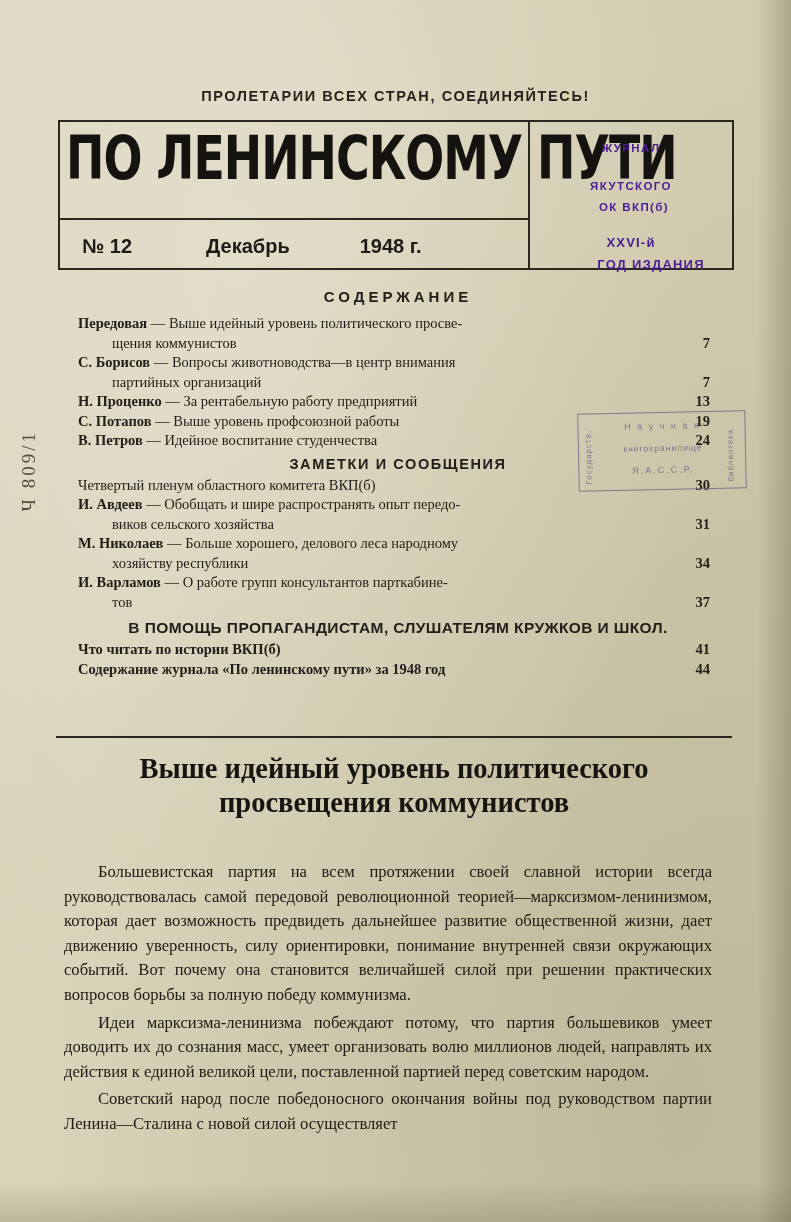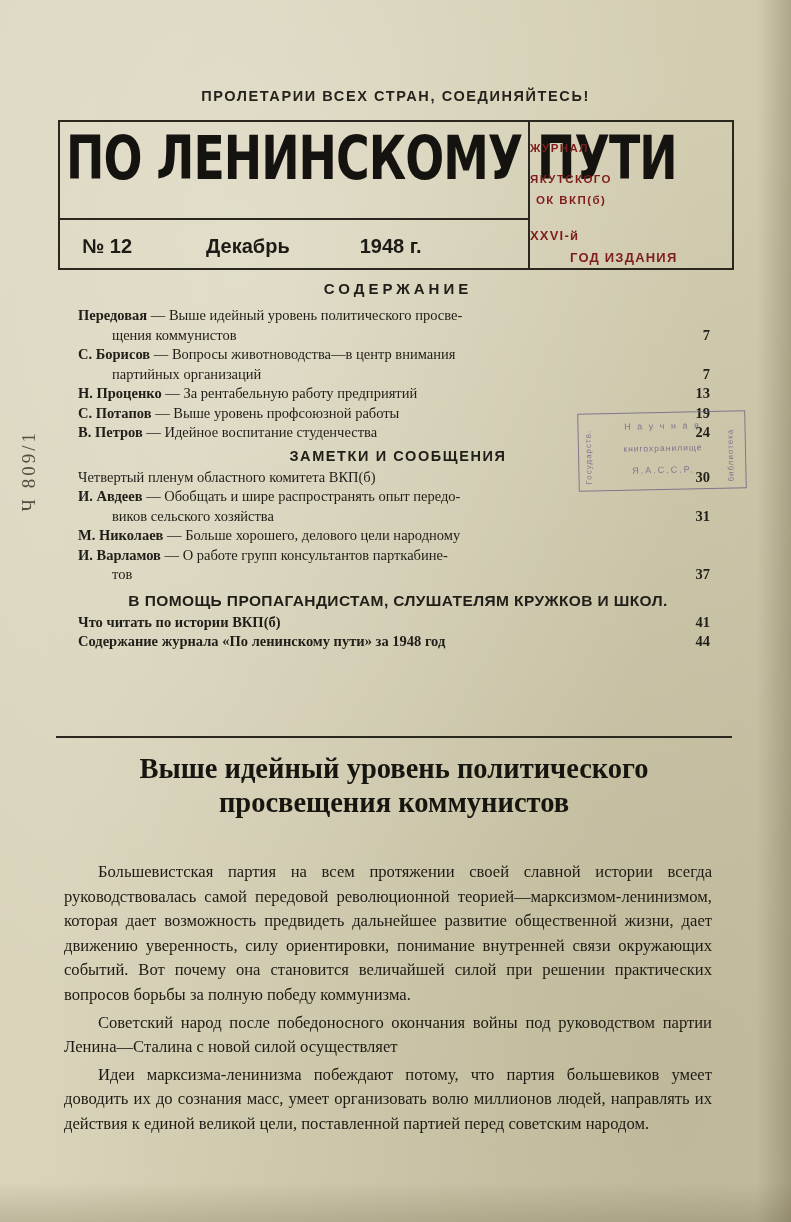--- a/index.html
+++ b/index.html
@@ -74,32 +74,33 @@
     font-family:"Liberation Sans", sans-serif;
     font-weight:bold;
     font-size:20px;
     color:#1d1b15;
   }
   .issue-no{margin-left:22px;}
   .issue-month{margin-left:74px;}
   .issue-year{margin-left:70px;}
   .masthead-right{
     position:absolute;right:0;top:0;width:202px;height:100%;
-    font-family:"Liberation Sans", sans-serif;
-    color:#7f1d1d;
+    text-align:center;
+    font-family:"Liberation Sans", sans-serif;
+    color:#4c1d95;
   }
   .mr-l1{margin-top:20px;font-size:11.5px;font-weight:bold;letter-spacing:1.4px;}
-  .mr-l2{margin-top:19px;font-size:11.5px;font-weight:bold;letter-spacing:1.4px;}
+  .mr-l2{margin-top:26px;font-size:11.5px;font-weight:bold;letter-spacing:1.4px;}
   .mr-l3{margin-top:9px;font-size:11.5px;font-weight:bold;letter-spacing:1.4px;padding-left:6px;}
   .mr-l4{margin-top:22px;font-size:13px;font-weight:bold;letter-spacing:1.2px;}
   .mr-l5{margin-top:7px;font-size:13px;font-weight:bold;letter-spacing:1.2px;padding-left:40px;}
 
   
   .toc{
-    position:absolute;top:280px;left:78px;width:640px;
+    position:absolute;top:288px;left:78px;width:640px;
     font-family:"Liberation Serif", serif;
     color:#201e18;
   }
   .toc-head{
     text-align:center;
     font-family:"Liberation Sans", sans-serif;
     font-weight:bold;
     font-size:15px;
     letter-spacing:4px;
     margin-bottom:9px;
@@ -278,21 +279,25 @@
       <span class="txt"><span class="bold">И. Авдеев</span>
       <span>— Обобщать и шире распространять опыт передо-</span></span>
     </div>
     <div class="toc-row indent">
       <span class="txt">виков сельского хозяйства</span>
       <span class="pg">31</span>
     </div>
 
     <div class="toc-row">
       <span class="txt"><span class="bold">М. Николаев</span>
-      <span>— Больше хорошего, делового цели народному</span></span>
+      <span>— Больше хорошего, делового леса народному</span></span>
+    </div>
+    <div class="toc-row indent">
+      <span class="txt">хозяйству республики</span>
+      <span class="pg">34</span>
     </div>
 
     <div class="toc-row">
       <span class="txt"><span class="bold">И. Варламов</span>
       <span>— О работе групп консультантов парткабине-</span></span>
     </div>
     <div class="toc-row indent">
       <span class="txt">тов</span>
       <span class="pg">37</span>
     </div>
@@ -319,19 +324,19 @@
 
   <div class="divider"></div>
 
   <div class="art-title">
     <div>Выше идейный уровень политического</div>
     <div>просвещения коммунистов</div>
   </div>
 
   <div class="art-body">
     <p>Большевистская партия на всем протяжении своей славной истории всегда руководствовалась самой передовой революционной теорией—марксизмом-ленинизмом, которая дает возможность предвидеть дальнейшее развитие общественной жизни, дает движению уверенность, силу ориентировки, понимание внутренней связи окружающих событий. Вот почему она становится величайшей силой при решении практических вопросов борьбы за полную победу коммунизма.</p>
+    <p>Идеи марксизма-ленинизма побеждают потому, что партия большевиков умеет доводить их до сознания масс, умеет организовать волю миллионов людей, направлять их действия к единой великой цели, поставленной партией перед советским народом.</p>
     <p>Советский народ после победоносного окончания войны под руководством партии Ленина—Сталина с новой силой осуществляет</p>
-    <p>Идеи марксизма-ленинизма побеждают потому, что партия большевиков умеет доводить их до сознания масс, умеет организовать волю миллионов людей, направлять их действия к единой великой цели, поставленной партией перед советским народом.</p>
   </div>
 
 </div>
 <div class="edge-right"></div>
 <div class="edge-bottom"></div>
 
 </body></html>

